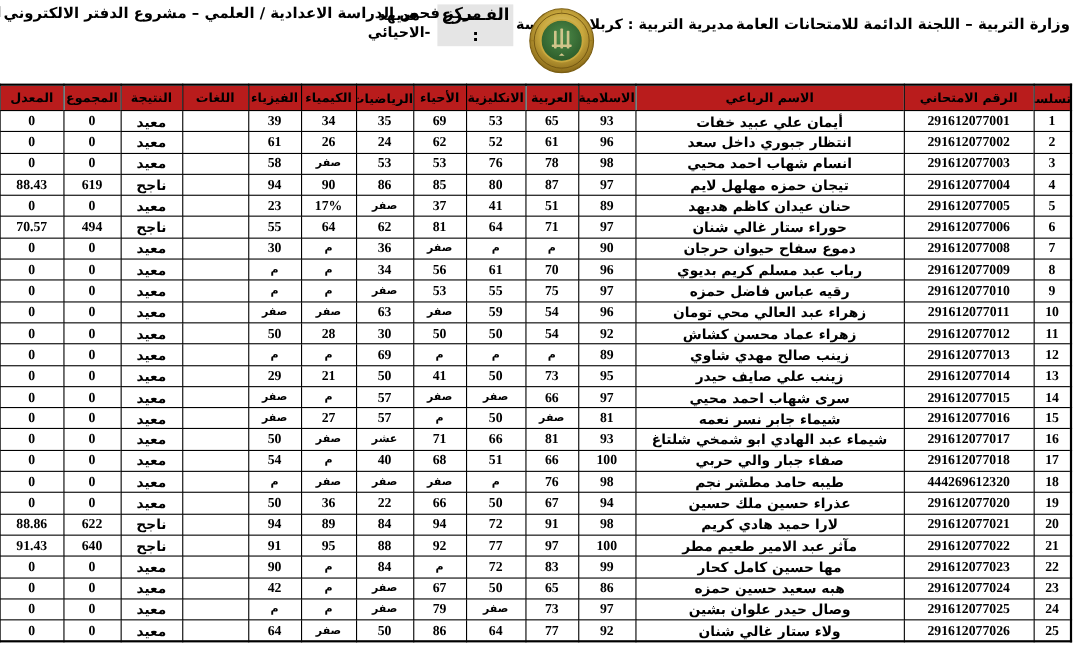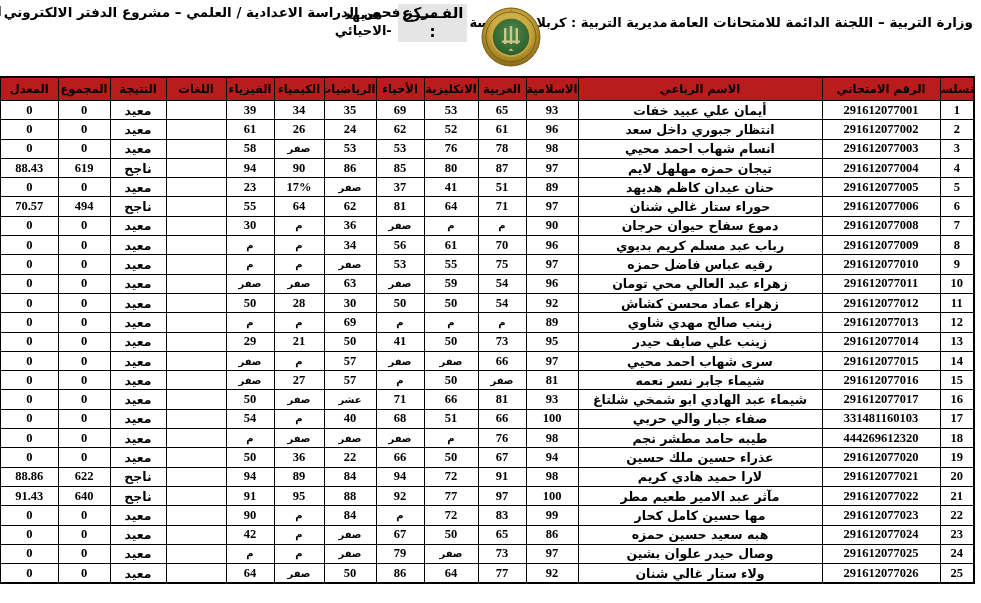--- a/index.html
+++ b/index.html
@@ -474,21 +474,21 @@
             <td class="grade ar">عشر</td>
             <td class="grade ar">صفر</td>
             <td class="grade">50</td>
             <td class="langs"></td>
             <td class="res">معيد</td>
             <td class="sumv">0</td>
             <td class="avgv">0</td>
           </tr>
           <tr>
             <td class="seq">17</td>
-            <td class="num">331481160103</td>
+            <td class="num">291612077018</td>
             <td class="name">صفاء جبار والي حربي</td>
             <td class="grade">100</td>
             <td class="grade">66</td>
             <td class="grade">51</td>
             <td class="grade">68</td>
             <td class="grade">40</td>
             <td class="grade ar">م</td>
             <td class="grade">54</td>
             <td class="langs"></td>
             <td class="res">معيد</td>

